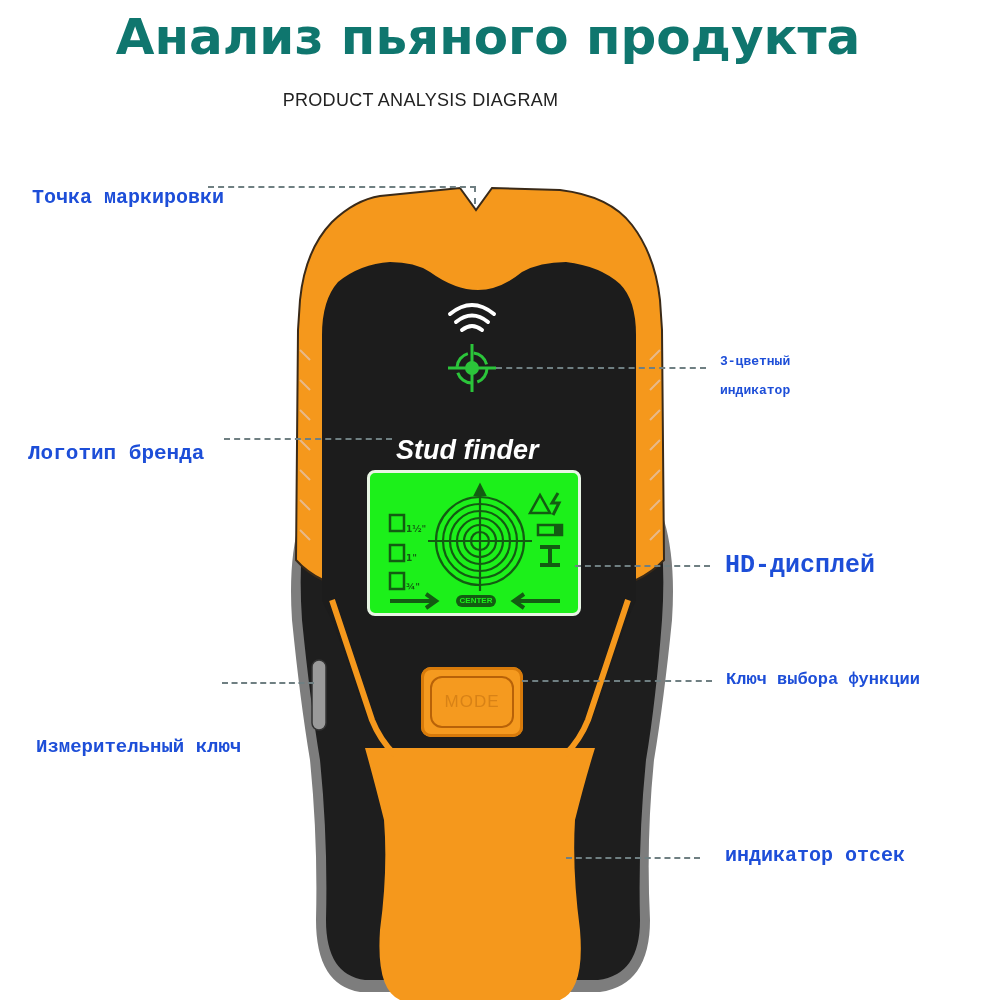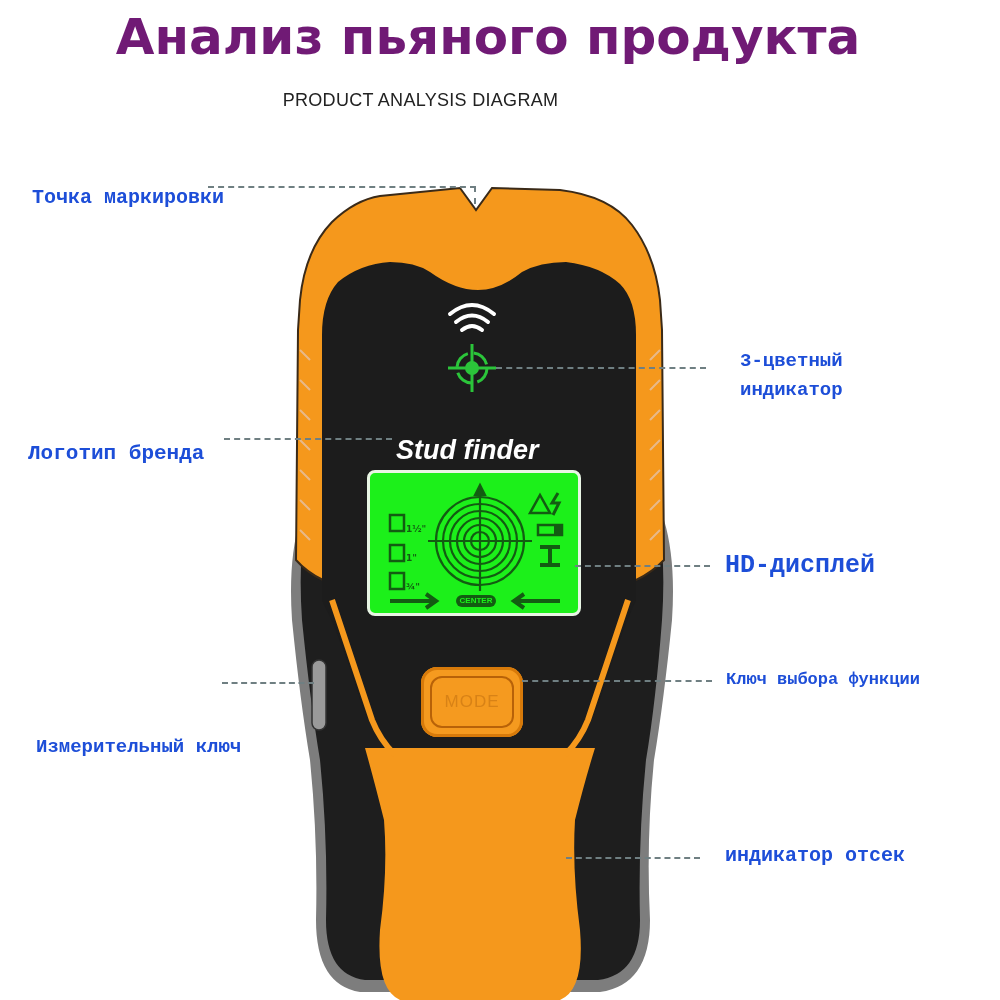--- a/index.html
+++ b/index.html
@@ -2,37 +2,37 @@
 <html><head>
 <meta charset="utf-8">
 <style>
   html, body { margin: 0; padding: 0; }
   body {
     width: 1000px; height: 1000px; background: #ffffff; position: relative; overflow: hidden;
     font-family: "DejaVu Sans", sans-serif; color: #111;
   }
   .title {
     position: absolute; top: 8px; left: 0; width: 976px; text-align: center;
-    font-family: "DejaVu Sans", sans-serif; font-weight: bold; font-size: 50px; letter-spacing: 0px; color: #701a75;
+    font-family: "DejaVu Sans", sans-serif; font-weight: bold; font-size: 50px; letter-spacing: 0px; color: #0f766e;
   }
   .subtitle {
     position: absolute; top: 90px; left: 0; width: 841px; text-align: center;
     font-family: "Liberation Sans", sans-serif; font-size: 18px; color: #222; letter-spacing: 0.3px;
   }
   .label {
     position: absolute; font-weight: bold; color: #1d4ed8; font-family: Liberation Mono, monospace; white-space: nowrap;
   }
   .lead {
     position: absolute; border-top: 2px dashed #6f7f82; height: 0;
   }
   .vlead { position: absolute; border-left: 2px dashed #6f7f82; width: 0; }
   .device { position: absolute; left: 0; top: 0; width: 1000px; height: 1000px; }
   .mode-btn {
     position: absolute; left: 421px; top: 667px; width: 102px; height: 70px;
-    background: #f59a1f; border-radius: 16px; box-shadow: inset 0 0 0 3px #d77a0a;
+    background: #f59a1f; border-radius: 10px; box-shadow: inset 0 0 0 3px #d77a0a;
   }
   .mode-btn .inner {
     position: absolute; left: 9px; top: 9px; right: 9px; bottom: 9px; border: 2px solid #b86208; border-radius: 12px;
     display: flex; align-items: center; justify-content: center;
     font-family: "Liberation Sans", sans-serif; font-size: 17px; color: #d88216; letter-spacing: 1px;
   }
   .brand {
     position: absolute; left: 396px; top: 423px; width: 165px; text-align: left;
     font-family: "Liberation Sans", sans-serif; font-style: italic; font-weight: bold; font-size: 27px; color: #ffffff; margin-top: 12px;
   }
@@ -126,21 +126,21 @@
 </div>
 
 <div class="mode-btn">
   <div class="inner">MODE</div>
 </div>
 
 <div class="label" style="left:32px; top:186px; font-size:20px;">Точка маркировки</div>
 <div class="lead" style="left:208px; top:186px; width:268px;"></div>
 <div class="vlead" style="left:474px; top:186px; height:18px;"></div>
 
-<div class="label" style="left:740px; top:347px; font-size:19px; line-height:29px;">
+<div class="label" style="left:720px; top:347px; font-size:13px; line-height:29px;">
   <div>3-цветный</div>
   <div>индикатор</div>
 </div>
 <div class="lead" style="left:496px; top:367px; width:210px;"></div>
 
 <div class="label" style="left:28px; top:442px; font-size:21px;">Логотип бренда</div>
 <div class="lead" style="left:224px; top:438px; width:168px;"></div>
 
 <div class="label" style="left:725px; top:551px; font-size:25px;">HD-дисплей</div>
 <div class="lead" style="left:575px; top:565px; width:135px;"></div>

